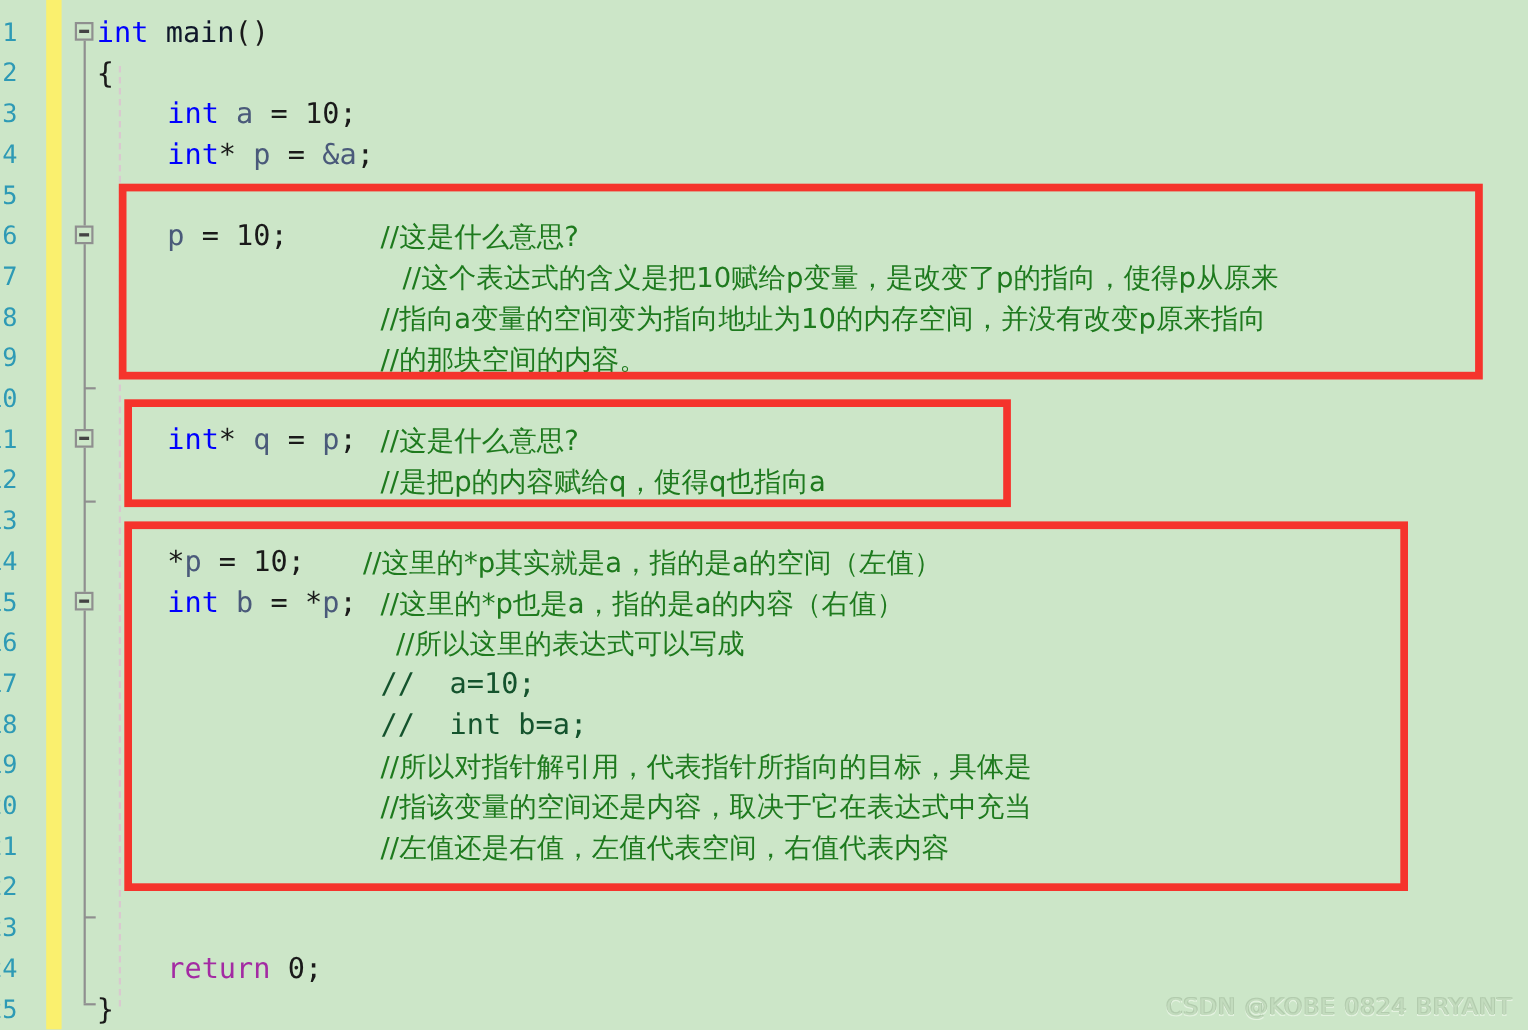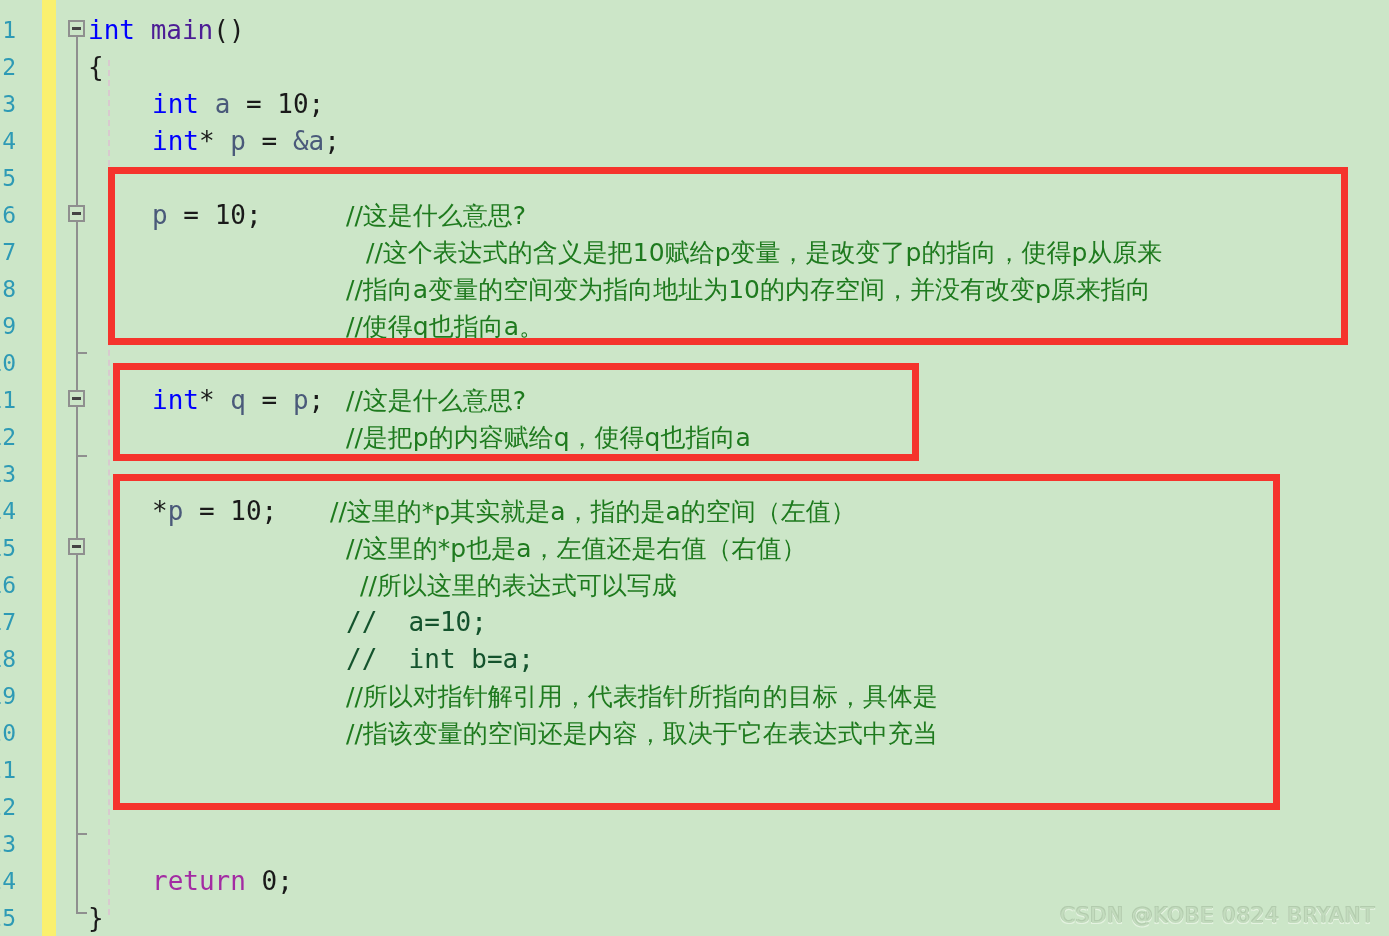--- a/index.html
+++ b/index.html
@@ -106,21 +106,21 @@
     height: 37px;
     line-height: 37px;
     white-space: pre;
     font-family: "DejaVu Sans Mono", monospace;
     font-size: 26px;
   }
   .seg { white-space: pre; }
 
   .t-kw      { color: #0000ff; }
   .t-ret     { color: #a32ba3; }
-  .t-fn      { color: #4c1d95; }
+  .t-fn      { color: #0f172a; }
   .t-id      { color: #4a5a7a; }
   .t-num     { color: #1a1a1a; }
   .t-op      { color: #1a1a1a; }
   .t-punct   { color: #1a1a1a; }
   .t-brace   { color: #1a1a1a; }
 
   
   .t-cmt {
     color: #14532d;
     font-family: "DejaVu Sans Mono", monospace;
@@ -204,32 +204,34 @@
   <div id="code">
       <div class="indentguide" style="left: 108px; top: 60px; height: 855px;"></div>
       <div class="line" style="top: 12px; left: 88px;"><span class="seg t-kw">int</span><span class="seg t-op"> </span><span class="seg t-fn">main</span><span class="seg t-punct">()</span></div>
       <div class="line" style="top: 49px; left: 88px;"><span class="seg t-brace">{</span></div>
       <div class="line" style="top: 86px; left: 152px;"><span class="seg t-kw">int</span><span class="seg t-op"> </span><span class="seg t-id">a</span><span class="seg t-op"> = </span><span class="seg t-num">10</span><span class="seg t-punct">;</span></div>
       <div class="line" style="top: 123px; left: 152px;"><span class="seg t-kw">int</span><span class="seg t-op">*</span><span class="seg t-op"> </span><span class="seg t-id">p</span><span class="seg t-op"> = </span><span class="seg t-id">&amp;a</span><span class="seg t-punct">;</span></div>
       <div class="line" style="top: 197px; left: 152px;"><span class="seg t-id">p</span><span class="seg t-op"> = </span><span class="seg t-num">10</span><span class="seg t-punct">;</span></div>
       <div class="line t-cmt-cn" style="top: 197px; left: 346px;">//这是什么意思?</div>
       <div class="line t-cmt-cn" style="top: 234px; left: 366px;">//这个表达式的含义是把10赋给p变量，是改变了p的指向，使得p从原来</div>
       <div class="line t-cmt-cn" style="top: 271px; left: 346px;">//指向a变量的空间变为指向地址为10的内存空间，并没有改变p原来指向</div>
-      <div class="line t-cmt-cn" style="top: 308px; left: 346px;">//使得q也指向a。</div>
+      <div class="line t-cmt-cn" style="top: 308px; left: 346px;">//的那块空间的内容。</div>
       <div class="line" style="top: 382px; left: 152px;"><span class="seg t-kw">int</span><span class="seg t-op">*</span><span class="seg t-op"> </span><span class="seg t-id">q</span><span class="seg t-op"> = </span><span class="seg t-id">p</span><span class="seg t-punct">;</span></div>
       <div class="line t-cmt-cn" style="top: 382px; left: 346px;">//这是什么意思?</div>
       <div class="line t-cmt-cn" style="top: 419px; left: 346px;">//是把p的内容赋给q，使得q也指向a</div>
       <div class="line" style="top: 493px; left: 152px;"><span class="seg t-op">*</span><span class="seg t-id">p</span><span class="seg t-op"> = </span><span class="seg t-num">10</span><span class="seg t-punct">;</span></div>
       <div class="line t-cmt-cn" style="top: 493px; left: 330px;">//这里的*p其实就是a，指的是a的空间（左值）</div>
-      <div class="line t-cmt-cn" style="top: 530px; left: 346px;">//这里的*p也是a，左值还是右值（右值）</div>
+      <div class="line" style="top: 530px; left: 152px;"><span class="seg t-kw">int</span><span class="seg t-op"> </span><span class="seg t-id">b</span><span class="seg t-op"> = </span><span class="seg t-op">*</span><span class="seg t-id">p</span><span class="seg t-punct">;</span></div>
+      <div class="line t-cmt-cn" style="top: 530px; left: 346px;">//这里的*p也是a，指的是a的内容（右值）</div>
       <div class="line t-cmt-cn" style="top: 567px; left: 346px; margin-left: 14px;">//所以这里的表达式可以写成</div>
       <div class="line t-cmt" style="top: 604px; left: 346px;">//  a=10;</div>
       <div class="line t-cmt" style="top: 641px; left: 346px;">//  int b=a;</div>
       <div class="line t-cmt-cn" style="top: 678px; left: 346px;">//所以对指针解引用，代表指针所指向的目标，具体是</div>
       <div class="line t-cmt-cn" style="top: 715px; left: 346px;">//指该变量的空间还是内容，取决于它在表达式中充当</div>
+      <div class="line t-cmt-cn" style="top: 752px; left: 346px;">//左值还是右值，左值代表空间，右值代表内容</div>
       <div class="line" style="top: 863px; left: 152px;"><span class="seg t-ret">return</span><span class="seg t-op"> </span><span class="seg t-num">0</span><span class="seg t-punct">;</span></div>
       <div class="line" style="top: 900px; left: 88px;"><span class="seg t-brace">}</span></div>
     </div>
 
   <div id="annotations">
       <div class="redbox" style="left: 108px; top: 167px; width: 1240px; height: 178px; border-color: rgb(245, 52, 44);"></div>
       <div class="redbox" style="left: 113px; top: 363px; width: 806px; height: 98px; border-color: rgb(245, 52, 44);"></div>
       <div class="redbox" style="left: 113px; top: 474px; width: 1167px; height: 336px; border-color: rgb(245, 52, 44);"></div>
     </div>
 

